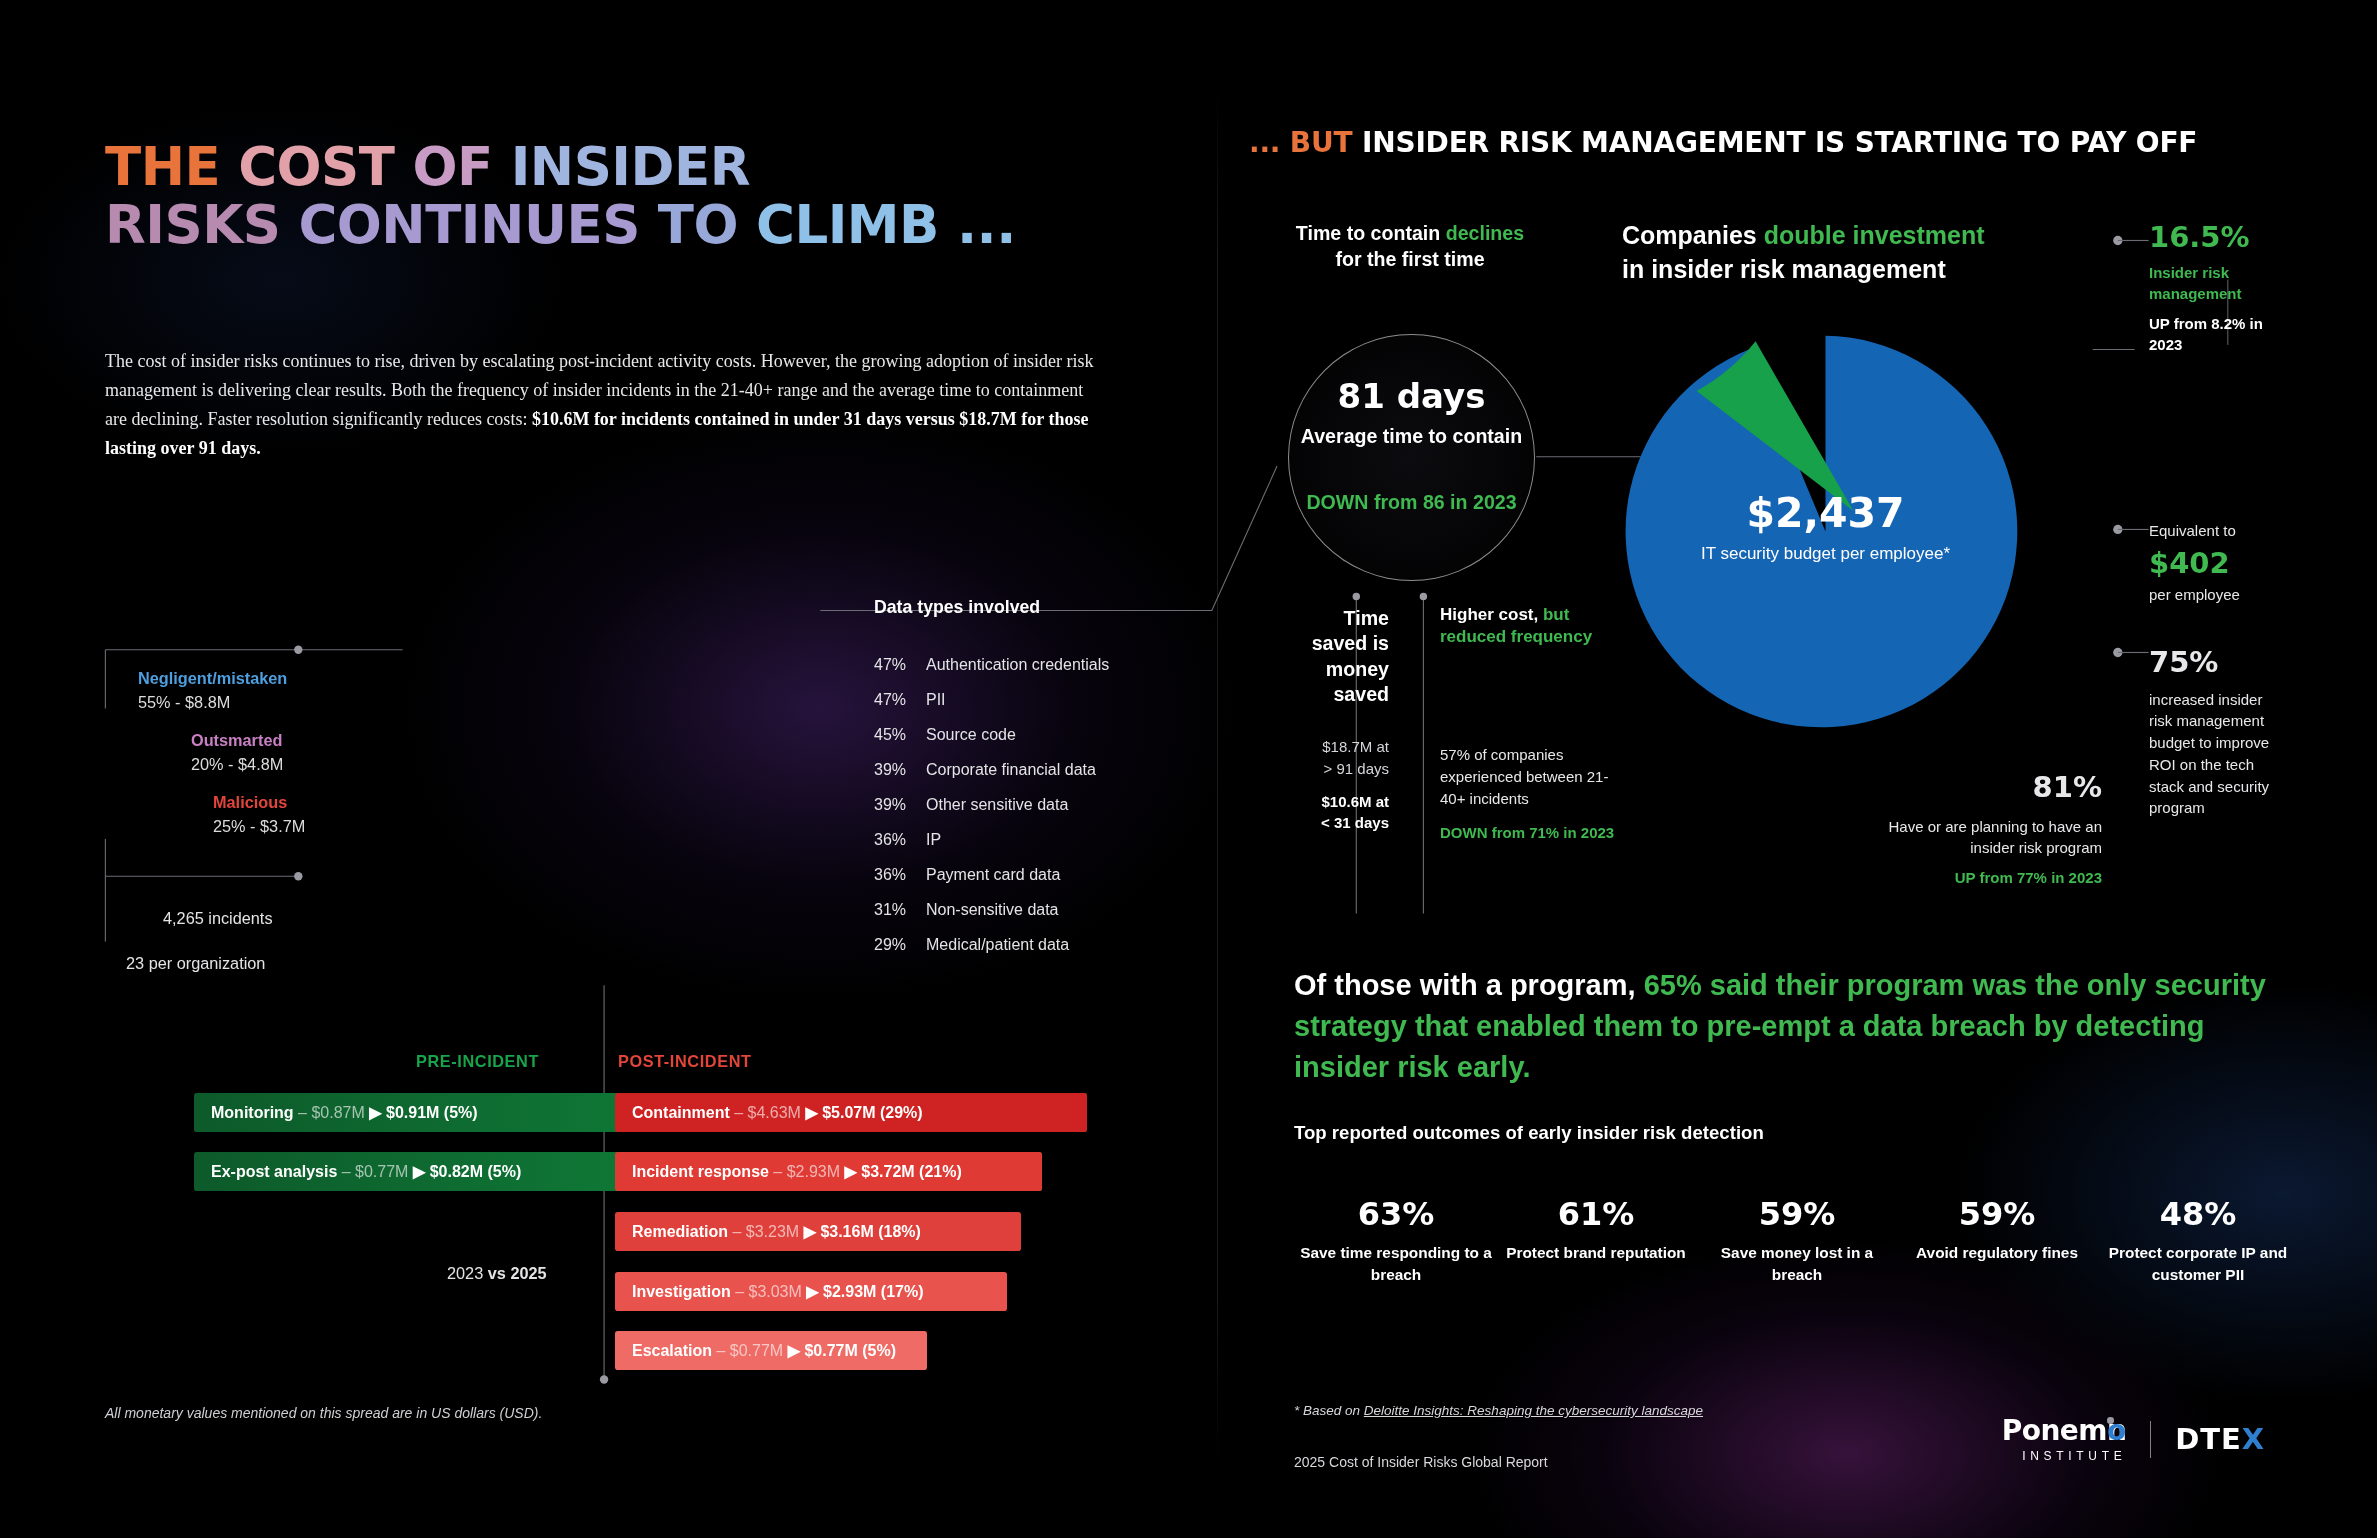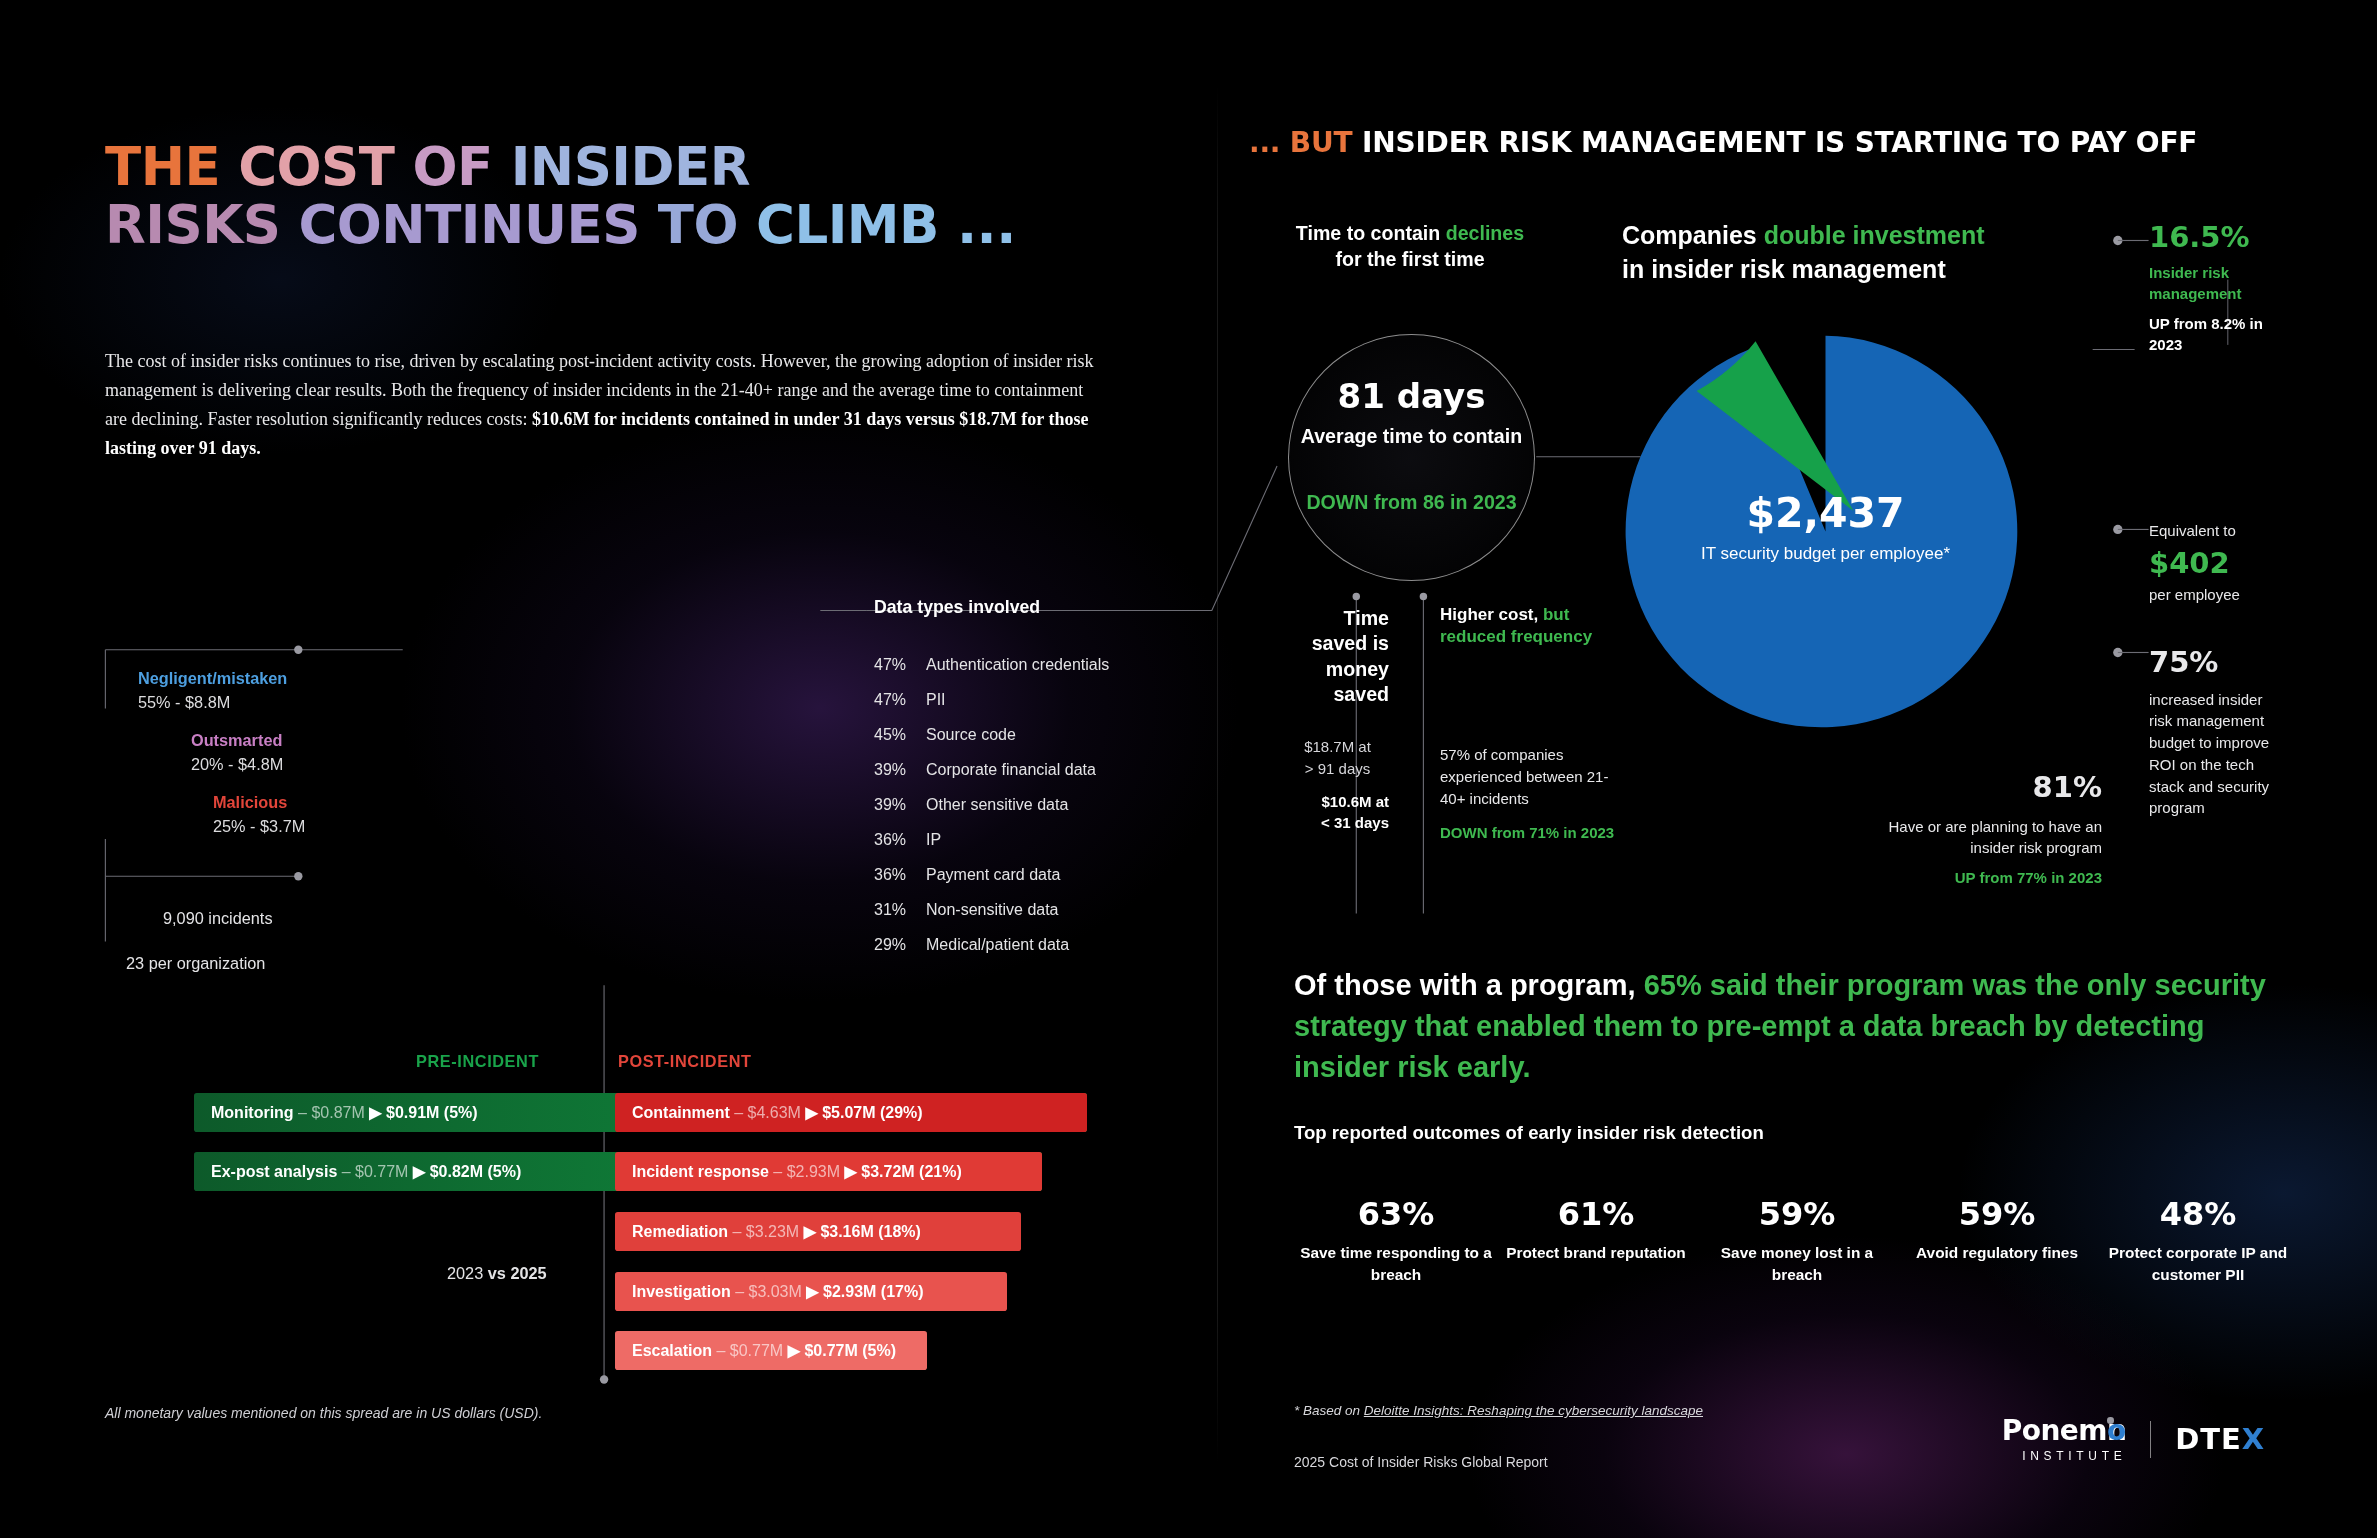--- a/index.html
+++ b/index.html
@@ -110,21 +110,21 @@
     border:0.9px solid rgba(255,255,255,0.55);
     background: radial-gradient(circle at 50% 50%, rgba(20,20,26,0.6) 0%, rgba(0,0,0,0.2) 100%);
   }
   .ttc-days { position:absolute; left:0; top:41px; width:100%; text-align:center; font-size:34px; font-weight:800; font-family:"DejaVu Sans",sans-serif; }
   .ttc-avg { position:absolute; left:0; top:89px; width:100%; text-align:center; font-size:19.6px; font-weight:700; line-height:1.3; }
   .ttc-down { position:absolute; left:0; top:155px; width:100%; text-align:center; font-size:19.6px; font-weight:700; line-height:1.3; color:#3fb950; }
 
   .tsm { position:absolute; left:1286px; top:606px; width:103px; text-align:right; font-size:19.6px; font-weight:700; line-height:1.3; }
   .tsm-vals { position:absolute; left:1286px; top:736px; width:103px; text-align:right; font-size:15px; line-height:1.45; }
   .tsm-vals .b { font-weight:700; }
-  .tsm-vals .dimv { color:#d6d6da;text-align:center; }
+  .tsm-vals .dimv { color:#d6d6da; }
 
   .hc { position:absolute; left:1440px; top:604px; width:168px; font-size:17px; font-weight:700; line-height:1.32; }
   .hc .g { color:#3fb950; }
   .hc-body { position:absolute; left:1440px; top:744px; width:177px; font-size:15px; line-height:1.48; color:#e8e8ea; }
   .hc-body .g { color:#3fb950; font-weight:700; }
 
   
   .pie-title { position:absolute; left:1622px; top:219px; width:485px; font-size:25px; font-weight:700; line-height:1.34; }
   .pie-title .g { color:#3fb950; }
   .pie-wrap { position:absolute; left:1611px; top:317px; width:429px; height:429px; }
@@ -222,21 +222,21 @@
   </div>
   <div class="lcall c-out" style="left:191px; top:729px;">
     <div class="hd">Outsmarted</div>
     <div class="bd">20% - $4.8M</div>
   </div>
   <div class="lcall c-mal" style="left:213px; top:791px;">
     <div class="hd">Malicious</div>
     <div class="bd">25% - $3.7M</div>
   </div>
 
-  <div class="plain" style="left:163px; top:909px;">9,090 incidents</div>
+  <div class="plain" style="left:163px; top:909px;">4,265 incidents</div>
   <div class="plain" style="left:126px; top:954px;">23 per organization</div>
 
   <div class="dt-title">Data types involved</div>
   <div class="dt-list" id="dt-list">
       <div class="dt-row">
         <span class="dt-pct">47%</span>
         <span>Authentication credentials</span>
       </div>
       <div class="dt-row">
         <span class="dt-pct">47%</span>

